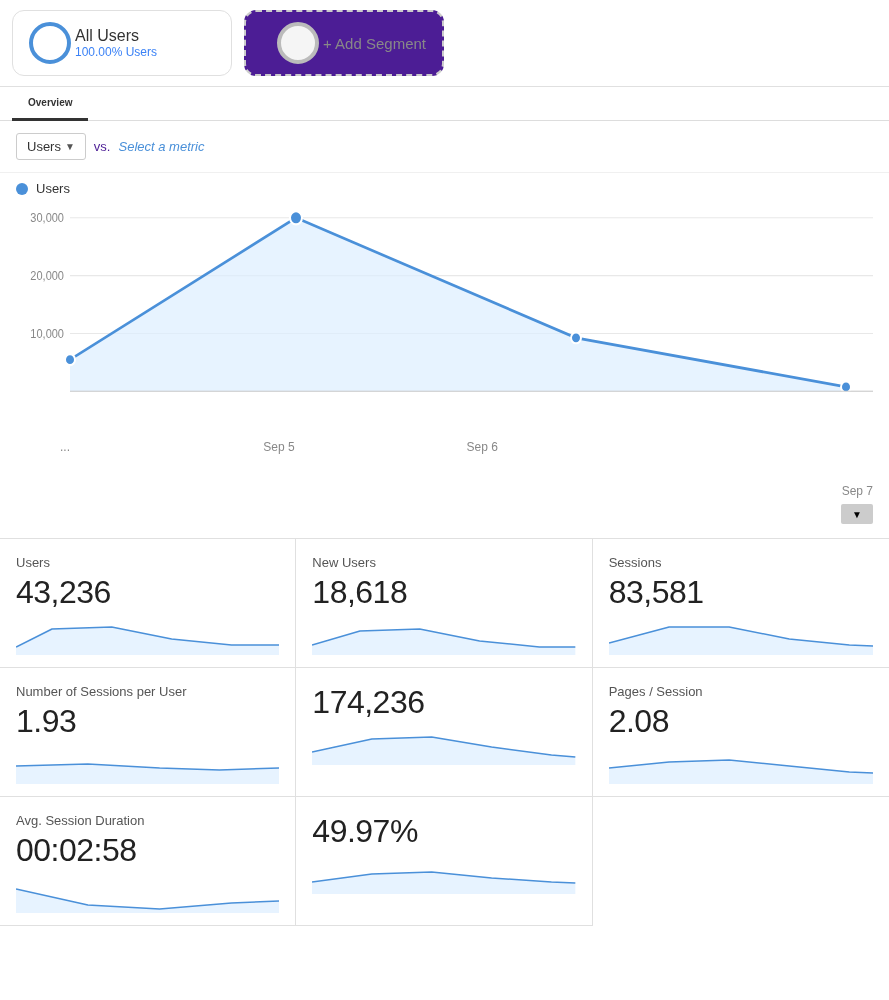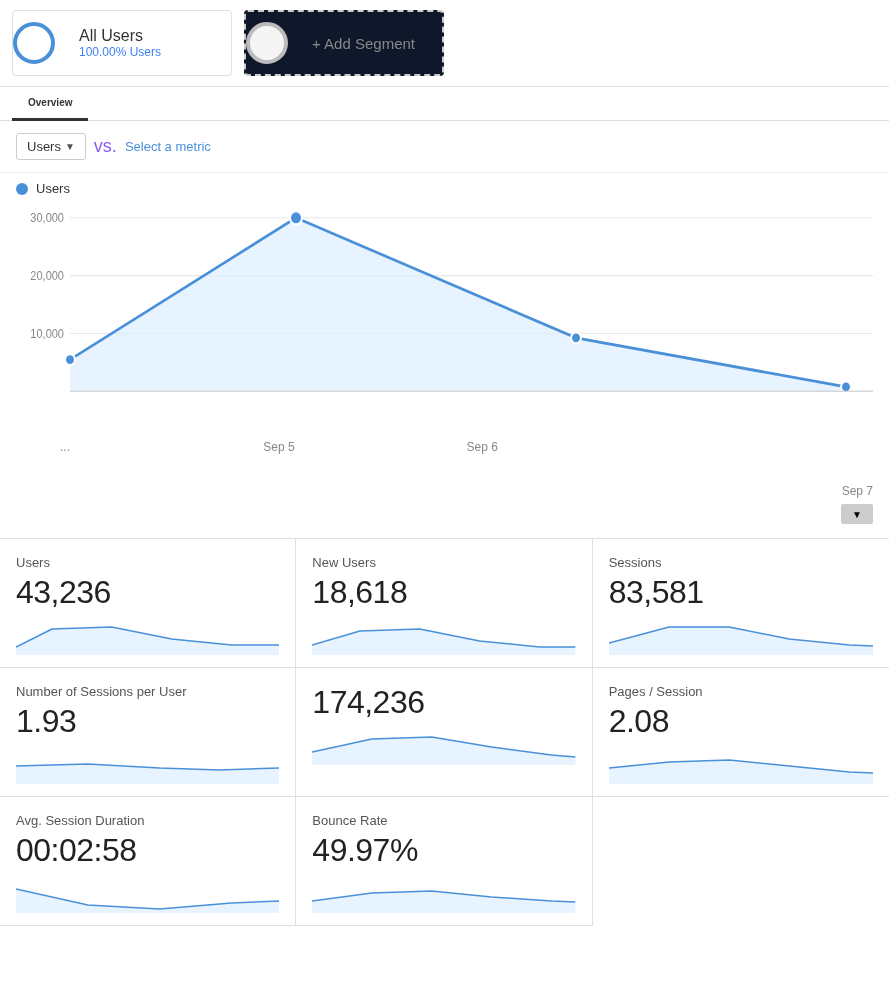--- a/index.html
+++ b/index.html
@@ -16,32 +16,33 @@
     .segment-bar {
       display: flex;
       align-items: stretch;
       border-bottom: 1px solid #e0e0e0;
       padding: 10px 12px;
       gap: 12px;
     }
     .segment-item {
       display: flex;
       align-items: center;
-      gap: 24px;
+      gap: 4px;
       border: 1px solid #e0e0e0;
-      border-radius: 4px;
-      padding: 10px 0;
+      border-radius: 12px;
+      padding: 10px 16px;
       min-width: 220px;
     }
     .segment-item.add {
       border: 2px dashed #ccc;
-      background: #0f172a;
+      background: #4c1d95;
       color: #888;
       cursor: pointer;
       min-width: 200px;
+      justify-content: flex-end;
     }
     .segment-circle {
       width: 42px;
       height: 42px;
       border-radius: 50%;
       border: 4px solid #4a90d9;
       flex-shrink: 0;
     }
     .segment-circle.grey {
       border-color: #bbb;
@@ -84,27 +85,28 @@
       padding: 5px 10px;
       font-size: 13px;
       cursor: pointer;
       background: #fff;
     }
     .dropdown-arrow {
       font-size: 10px;
       color: #555;
     }
     .vs-label {
-      font-size: 18px;
-      color: #8b5cf6;
+      font-size: 13px;
+      color: #4c1d95;
     }
     .select-metric-link {
       font-size: 13px;
       color: #4a90d9;
       cursor: pointer;
+      font-style: italic;
     }
 
     
     .chart-legend {
       padding: 8px 16px 0;
       display: flex;
       align-items: center;
       gap: 8px;
     }
     .legend-dot {
@@ -321,21 +323,20 @@
   <div class="metric-card">
     <div class="metric-label">Avg. Session Duration</div>
     <div class="metric-value">00:02:58</div>
     <svg class="metric-sparkline" viewBox="0 0 220 38" preserveAspectRatio="none">
       <polygon points="0,14 60,30 120,34 180,28 220,26 220,38 0,38" fill="#ddeeff" opacity="0.7"></polygon>
       <polyline points="0,14 60,30 120,34 180,28 220,26" fill="none" stroke="#4a90d9" stroke-width="1.5"></polyline>
     </svg>
   </div>
 
   <div class="metric-card">
-    <div class="metric-label">Bounce Rate</div>
     <div class="metric-value">49.97%</div>
     <svg class="metric-sparkline" viewBox="0 0 220 38" preserveAspectRatio="none">
       <polygon points="0,26 50,18 100,16 150,22 200,26 220,27 220,38 0,38" fill="#ddeeff" opacity="0.7"></polygon>
       <polyline points="0,26 50,18 100,16 150,22 200,26 220,27" fill="none" stroke="#4a90d9" stroke-width="1.5"></polyline>
     </svg>
   </div>
 
 </div>
 
 </body></html>

